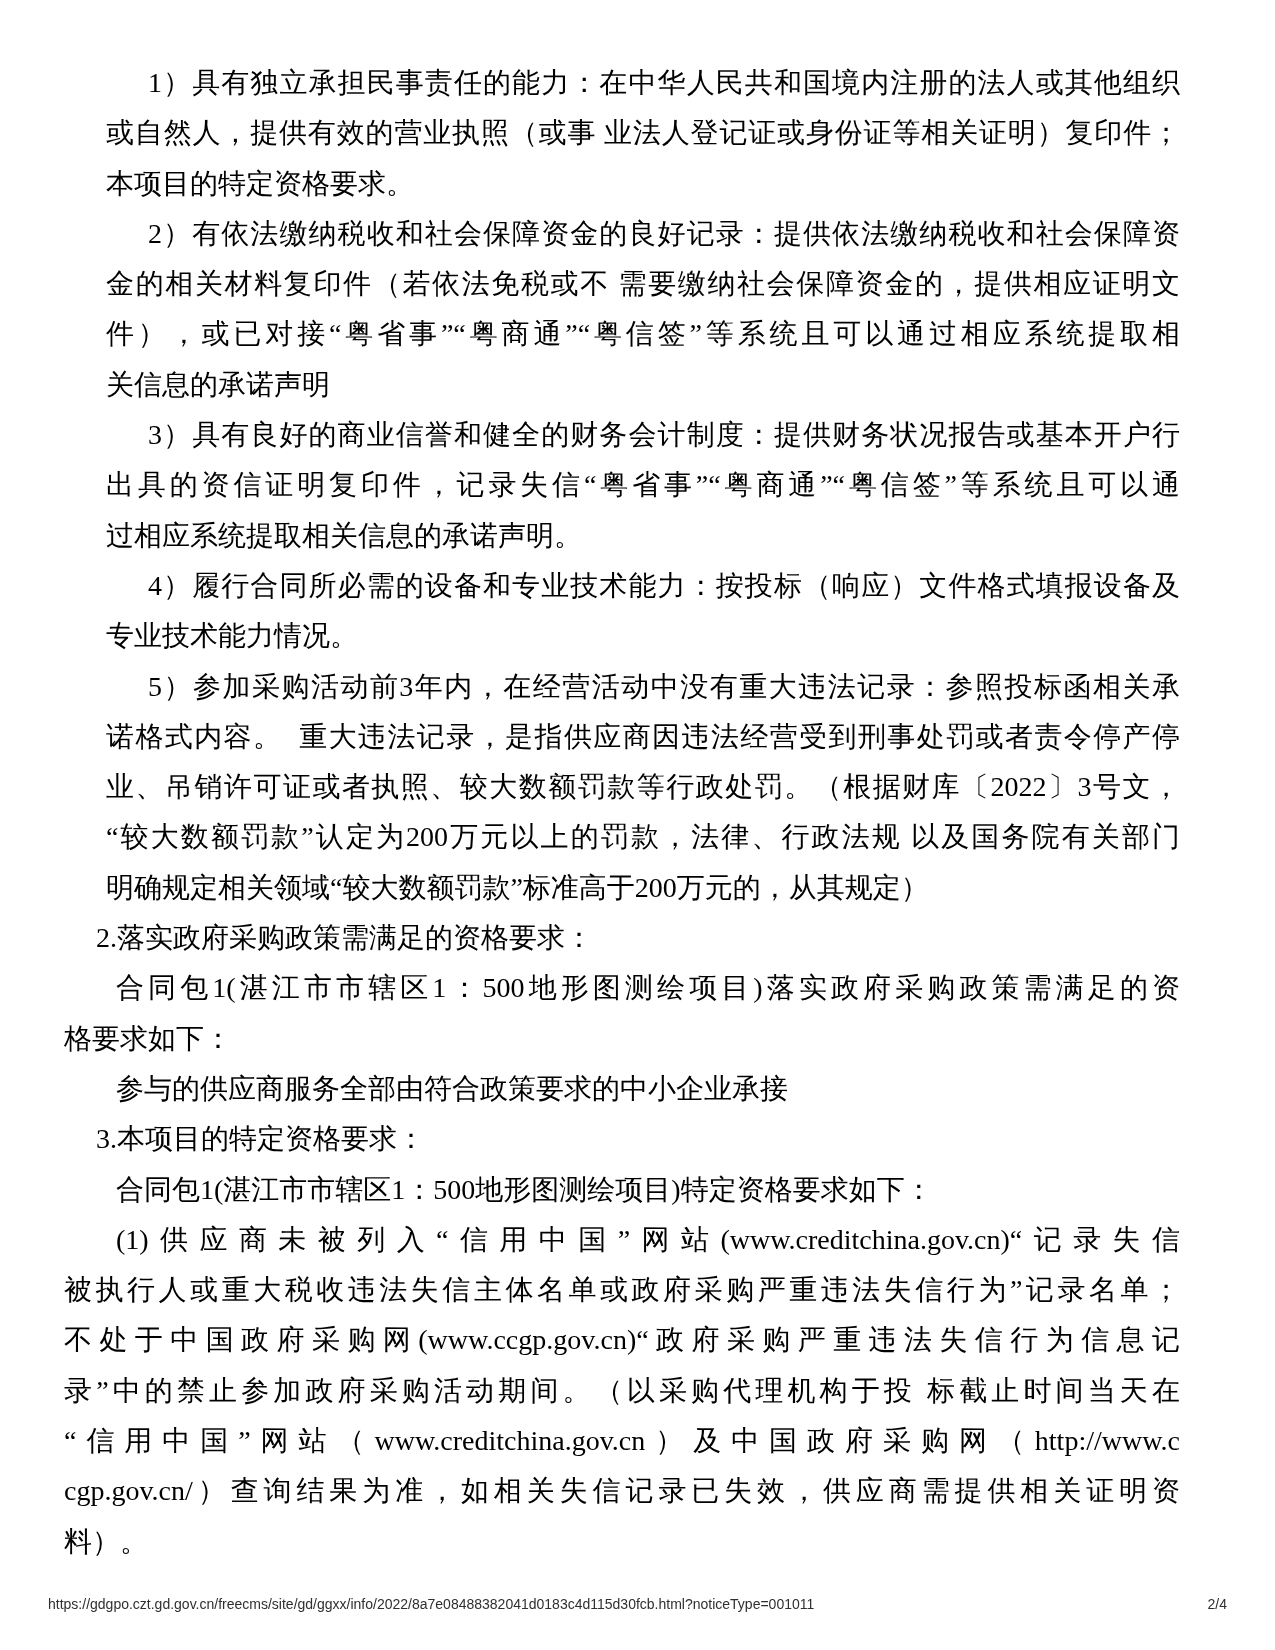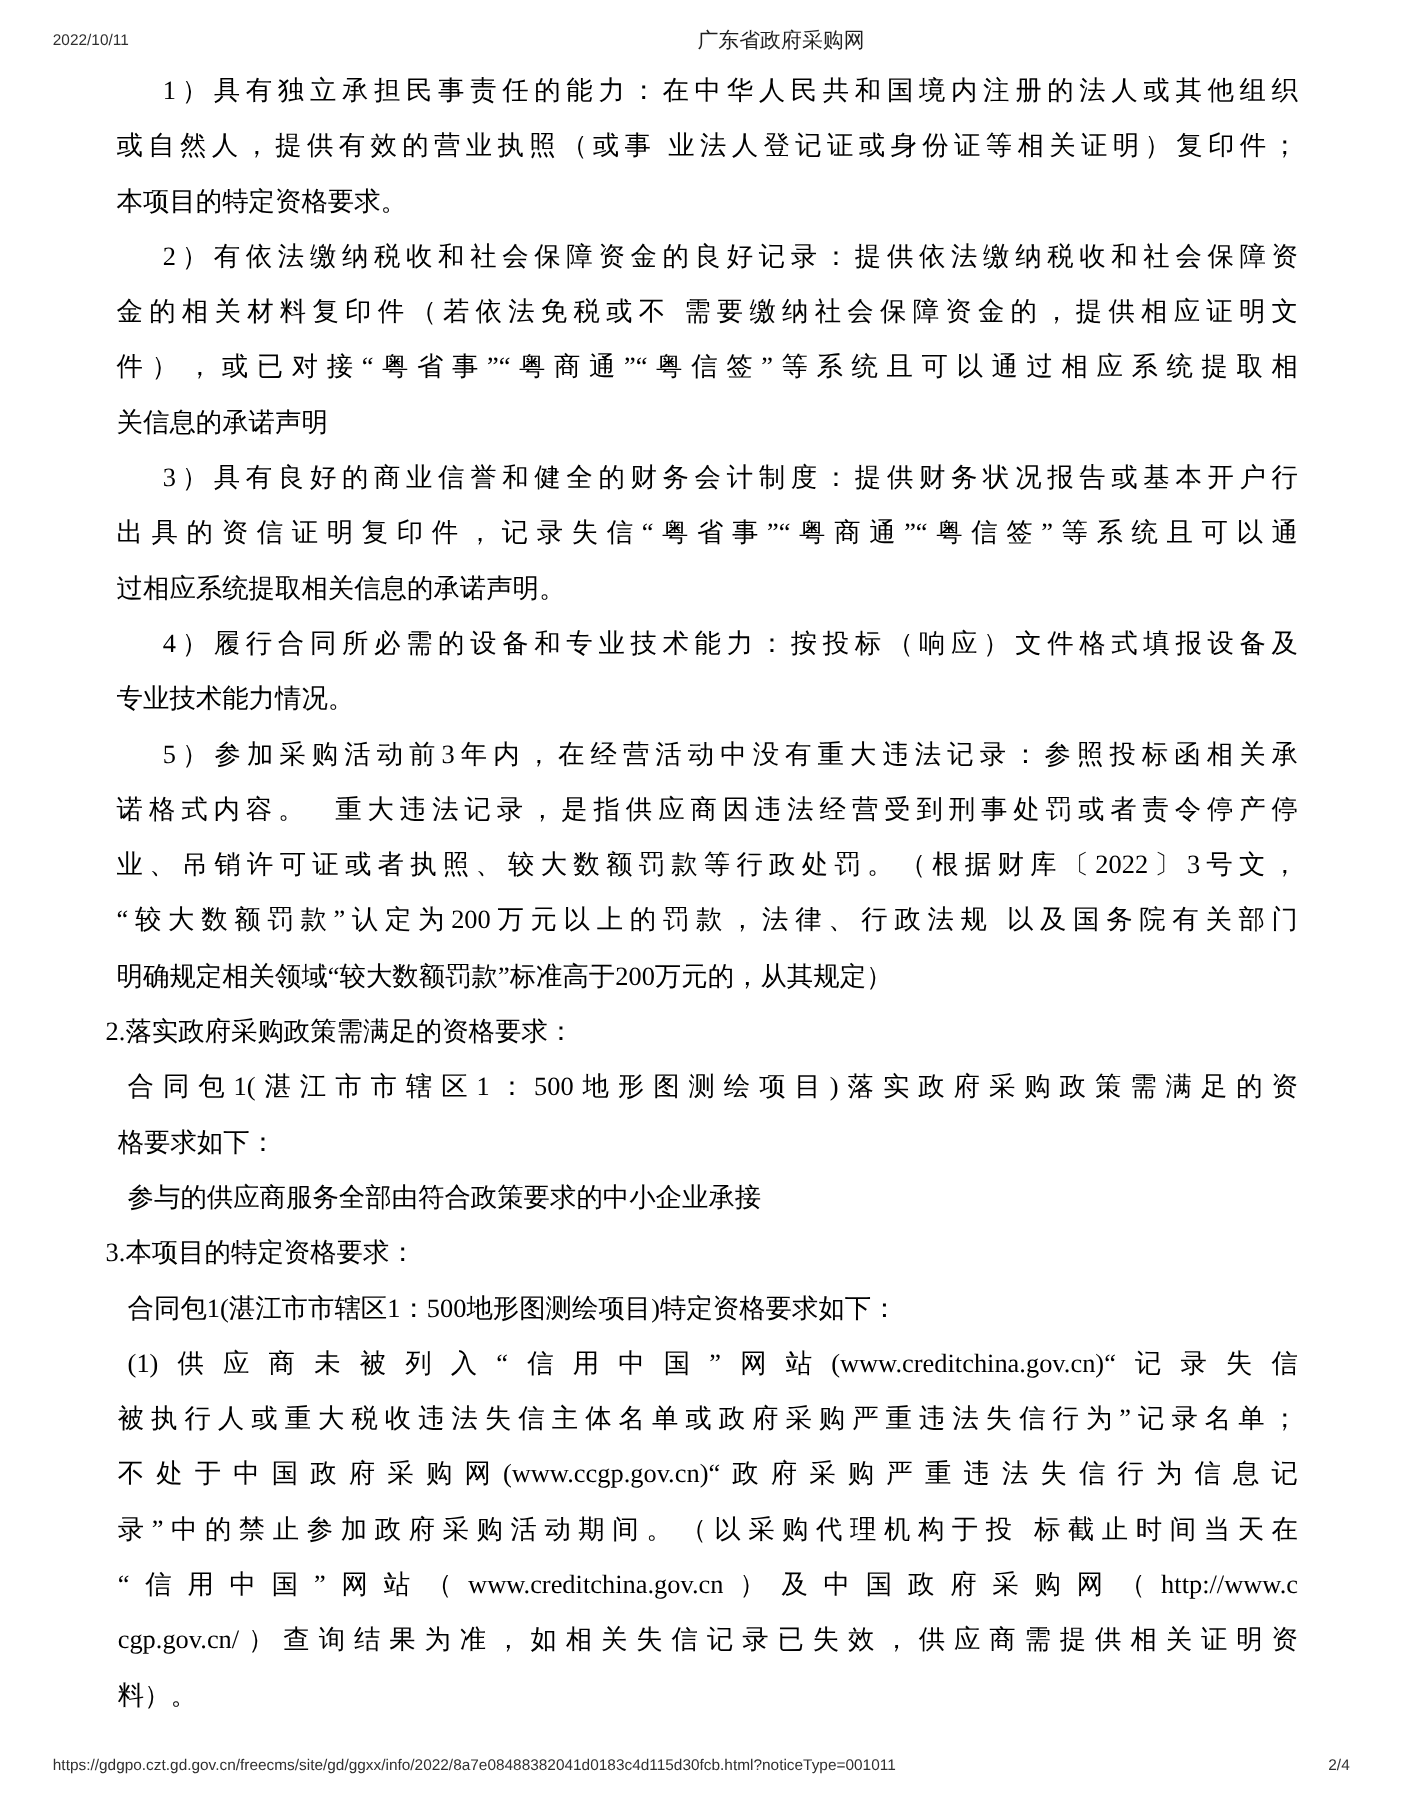--- a/index.html
+++ b/index.html
@@ -19,32 +19,32 @@
     font-size:14px; color:#2f2f2f; white-space:nowrap;
   }
   .site-title {
     position:absolute; left:710px; top:24px; transform:translateX(-50%);
     font-family:"Liberation Sans","DejaVu Sans",sans-serif;
     font-size:19px; color:#1f1f1f; white-space:nowrap;
   }
   
   .doc-body {
     position:absolute; top:58px; left:0; right:0;
-    font-size:24px; line-height:50.3px; color:#000;
+    font-size:28px; line-height:50.3px; color:#000;
   }
   .ln {
     white-space:pre-wrap;
     margin-right:95px;      
     min-height:50.3px;
   }
   .m0 { margin-left:106px; }   
   .m1 { margin-left:148px; }   
   .m2 { margin-left:96px; }   
   .m3 { margin-left:116px; }   
-  .m4 { margin-left:107px; }   
+  .m4 { margin-left:64px; }   
   .j {
     text-align:justify;
     text-align-last:justify;
     text-justify:inter-character;
   }
   
   .print-footer {
     position:absolute; left:0; right:0; top:1596px;
     padding:0 48px;
     display:flex; justify-content:space-between; align-items:baseline;
@@ -52,24 +52,20 @@
     font-size:14px; color:#2f2f2f;
   }
   .source-url { white-space:nowrap; letter-spacing:0;text-align:center; }
   .page-number { white-space:nowrap; }
 </style>
 </head>
 <body>
 
 <div class="page">
 
-  <div class="print-header">
-    <span class="print-date">2022/10/11</span>
-    <span class="site-title">广东省政府采购网</span>
-  </div>
 
   <div class="doc-body">
     <div class="ln m1 j">1）具有独立承担民事责任的能力：在中华人民共和国境内注册的法人或其他组织</div>
     <div class="ln m0 j">或自然人，提供有效的营业执照（或事 业法人登记证或身份证等相关证明）复印件；</div>
     <div class="ln m0">本项目的特定资格要求。</div>
     <div class="ln m1 j">2）有依法缴纳税收和社会保障资金的良好记录：提供依法缴纳税收和社会保障资</div>
     <div class="ln m0 j">金的相关材料复印件（若依法免税或不 需要缴纳社会保障资金的，提供相应证明文</div>
     <div class="ln m0 j">件），或已对接“粤省事”“粤商通”“粤信签”等系统且可以通过相应系统提取相</div>
     <div class="ln m0">关信息的承诺声明</div>
     <div class="ln m1 j">3）具有良好的商业信誉和健全的财务会计制度：提供财务状况报告或基本开户行</div>

